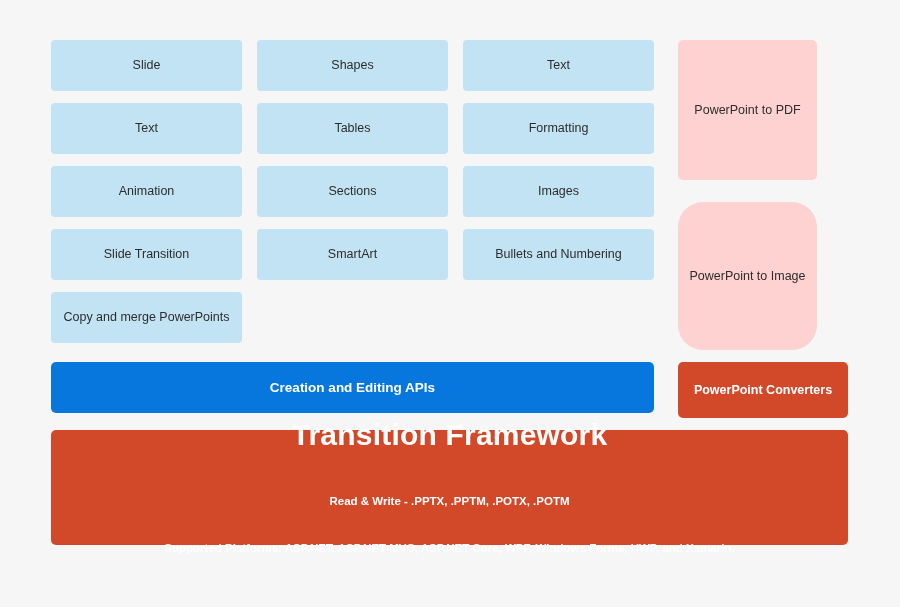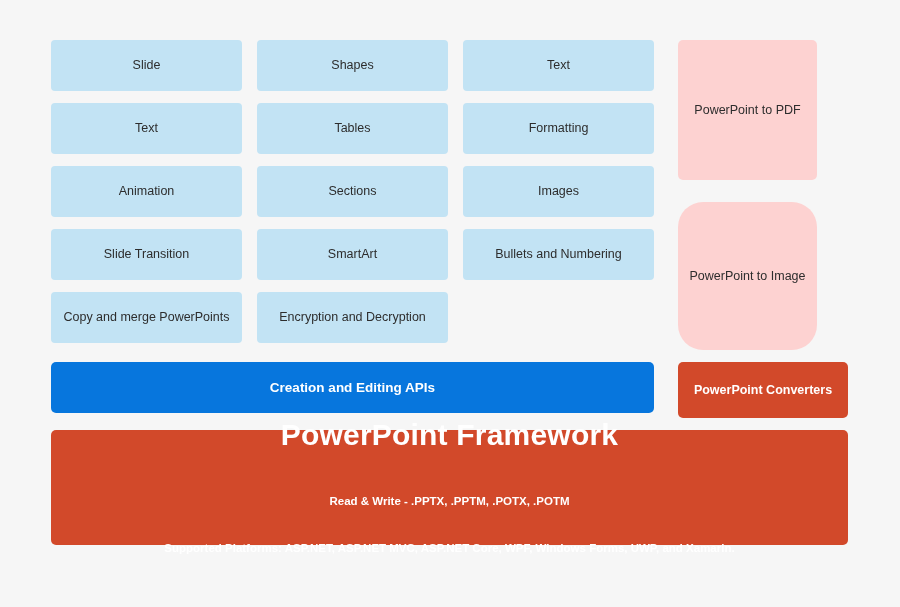--- a/index.html
+++ b/index.html
@@ -171,41 +171,38 @@
       </div>
     <div class="feature-card">
         <span>SmartArt</span>
       </div>
     <div class="feature-card">
         <span>Bullets and Numbering</span>
       </div>
     <div class="feature-card">
         <span>Copy and merge PowerPoints</span>
       </div>
-    <div class="feature-card">
-        <span>Encryption and Decryption</span>
-      </div>
   </div>
 
   <div class="converter-col">
     <div class="converter-card first">
         <span>PowerPoint to PDF</span>
       </div>
     <div class="converter-card second">
         <span>PowerPoint to Image</span>
       </div>
   </div>
 
   <div class="apis-bar">
     <span>Creation and Editing APIs</span>
   </div>
 
   <div class="converters-bar">
     <span>PowerPoint Converters</span>
   </div>
 
   <div class="framework">
-    <div class="framework-title">PowerPoint Framework</div>
+    <div class="framework-title">Transition Framework</div>
     <div class="framework-line">Read &amp; Write - .PPTX, .PPTM, .POTX, .POTM</div>
     <div class="framework-line">Supported Platforms: ASP.NET, ASP.NET MVC, ASP.NET Core, WPF, Windows Forms, UWP, and Xamarin.</div>
   </div>
 
 </div>
 
 </body></html>

